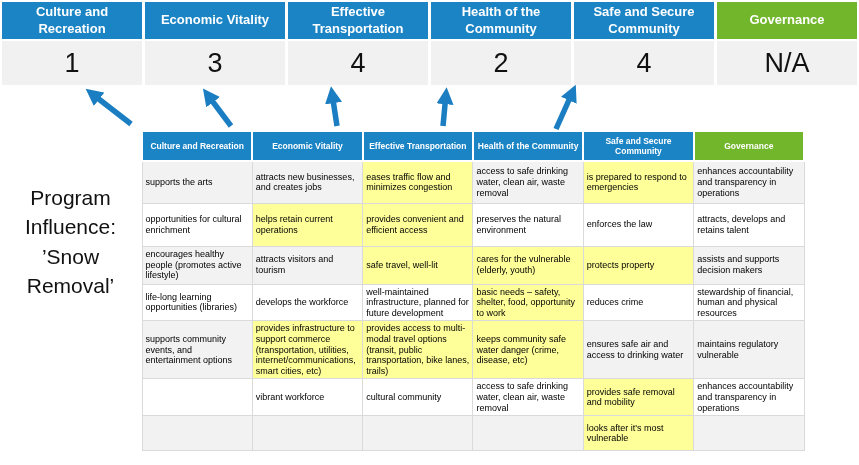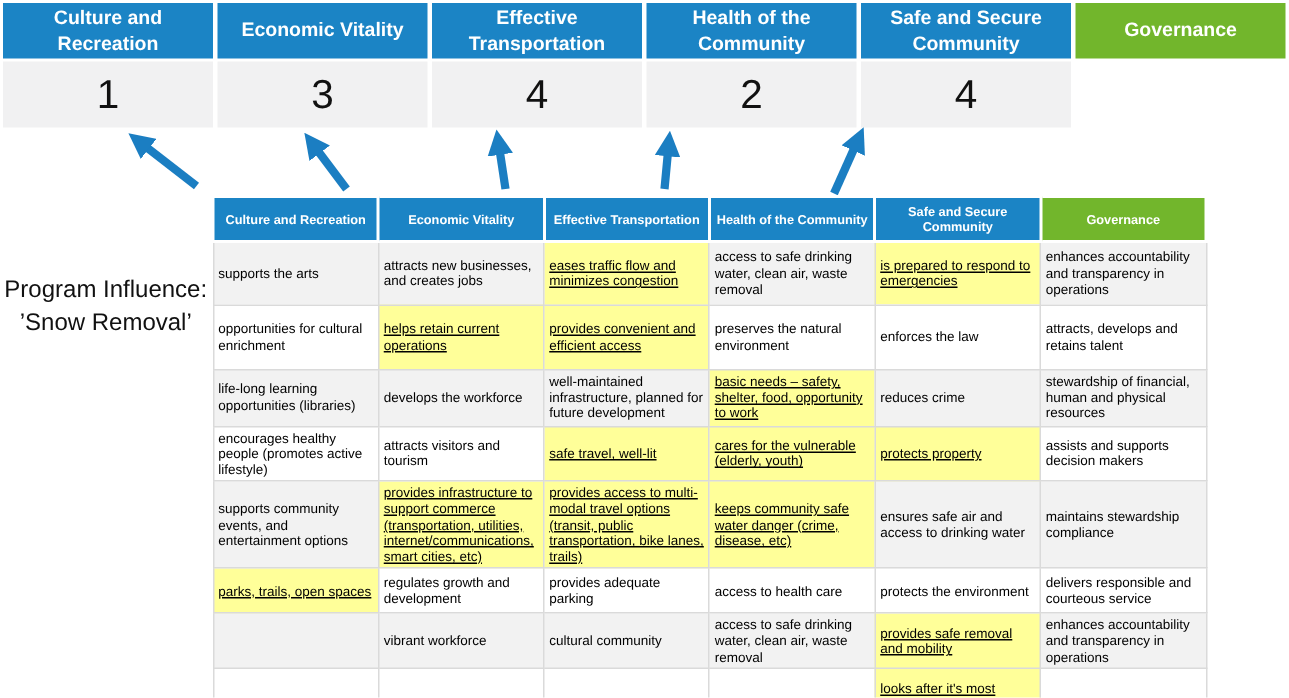--- a/index.html
+++ b/index.html
@@ -27,38 +27,38 @@
   .scores{position:absolute;left:2px;top:41px;width:855px;display:grid;grid-template-columns:repeat(6,1fr);gap:3px;}
   .score{
     background:var(--scorebg);color:#111;font-size:27px;
     display:flex;align-items:center;justify-content:center;height:44px;
   }
   
   .arrows{position:absolute;left:0;top:78px;width:859px;height:55px;overflow:visible;}
   
   .title{
     position:absolute;left:0;top:183px;width:141px;text-align:center;
-    font-size:16px;line-height:1.4;color:#111;
+    font-size:21px;line-height:1.4;color:#111;
   }
   
   .matrix{
     position:absolute;left:141px;top:130px;width:664px;
     border-collapse:collapse;table-layout:fixed;
   }
   .matrix th{
     background:var(--blue);color:#fff;font-weight:bold;font-size:8.5px;line-height:1.2;
     text-align:center;vertical-align:middle;padding:3px 1px;border:2px solid #fff;height:22px;
   }
   .matrix th.green{background:var(--green);}
   .matrix td{
     font-size:9px;line-height:1.18;color:#000;text-align:left;vertical-align:middle;
     padding:2px 3px;border:1px solid var(--grid);background:#fff;word-wrap:break-word;
   }
   .matrix tbody tr:nth-child(odd) td{background:var(--band);}
-  .matrix tbody tr td.hl{background:var(--yellow);text-decoration:underline;}
+  .matrix tbody tr td.hl{background:var(--yellow);}
   .matrix tbody tr:nth-child(1){height:42px}
   .matrix tbody tr:nth-child(2){height:43px}
   .matrix tbody tr:nth-child(3){height:38px}
   .matrix tbody tr:nth-child(4){height:33px}
   .matrix tbody tr:nth-child(5){height:55px}
   .matrix tbody tr:nth-child(6){height:30px}
   .matrix tbody tr:nth-child(7){height:35px}
   .matrix tbody tr:nth-child(8){height:38px}
 </style>
 </head>
@@ -72,20 +72,21 @@
     <div class="cat">Safe and Secure Community</div>
     <div class="cat green">Governance</div>
   </div>
 
 <div class="scores">
     <div class="score">1</div>
     <div class="score">3</div>
     <div class="score">4</div>
     <div class="score">2</div>
     <div class="score">4</div>
+    <div class="score">N/A</div>
   </div>
 
 <svg class="arrows" viewBox="0 0 859 55" xmlns="http://www.w3.org/2000/svg">
   <defs>
     <marker id="ah" viewBox="0 0 10 10" refX="6" refY="5" markerWidth="3.1" markerHeight="3.1" orient="auto">
       <path d="M0,0 L10,5 L0,10 z" fill="#1B7EC2"></path>
     </marker>
   </defs>
   <g stroke="#1B7EC2" stroke-width="5.5" stroke-linecap="butt" fill="none">
     <line x1="131" y1="46" x2="91" y2="15" marker-end="url(#ah)"></line>
@@ -120,50 +121,42 @@
       </tr>
       <tr>
         <td>opportunities for cultural enrichment</td>
         <td class="hl">helps retain current operations</td>
         <td class="hl">provides convenient and efficient access</td>
         <td>preserves the natural environment</td>
         <td>enforces the law</td>
         <td>attracts, develops and retains talent</td>
       </tr>
       <tr>
+        <td>encourages healthy people (promotes active lifestyle)</td>
+        <td>attracts visitors and tourism</td>
+        <td class="hl">safe travel, well-lit</td>
+        <td class="hl">cares for the vulnerable (elderly, youth)</td>
+        <td class="hl">protects property</td>
+        <td>assists and supports decision makers</td>
+      </tr>
+      <tr>
         <td>life-long learning opportunities (libraries)</td>
         <td>develops the workforce</td>
         <td>well-maintained infrastructure, planned for future development</td>
         <td class="hl">basic needs – safety, shelter, food, opportunity to work</td>
         <td>reduces crime</td>
         <td>stewardship of financial, human and physical resources</td>
       </tr>
       <tr>
-        <td>encourages healthy people (promotes active lifestyle)</td>
-        <td>attracts visitors and tourism</td>
-        <td class="hl">safe travel, well-lit</td>
-        <td class="hl">cares for the vulnerable (elderly, youth)</td>
-        <td class="hl">protects property</td>
-        <td>assists and supports decision makers</td>
-      </tr>
-      <tr>
         <td>supports community events, and entertainment options</td>
         <td class="hl">provides infrastructure to support commerce (transportation, utilities, internet/communications, smart cities, etc)</td>
         <td class="hl">provides access to multi-modal travel options (transit, public transportation, bike lanes, trails)</td>
         <td class="hl">keeps community safe water danger (crime, disease, etc)</td>
         <td>ensures safe air and access to drinking water</td>
-        <td>maintains stewardship compliance</td>
-      </tr>
-      <tr>
-        <td class="hl">parks, trails, open spaces</td>
-        <td>regulates growth and development</td>
-        <td>provides adequate parking</td>
-        <td>access to health care</td>
-        <td>protects the environment</td>
-        <td>delivers responsible and courteous service</td>
+        <td>maintains regulatory vulnerable</td>
       </tr>
       <tr>
         <td></td>
         <td>vibrant workforce</td>
         <td>cultural community</td>
         <td>access to safe drinking water, clean air, waste removal</td>
         <td class="hl">provides safe removal and mobility</td>
         <td>enhances accountability and transparency in operations</td>
       </tr>
       <tr>

